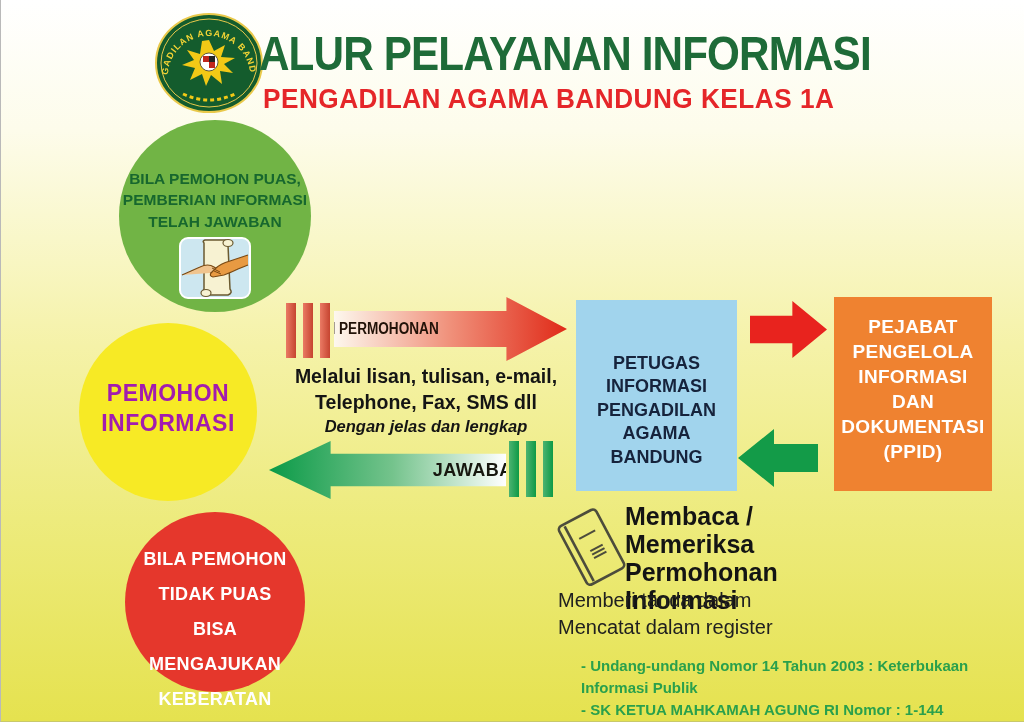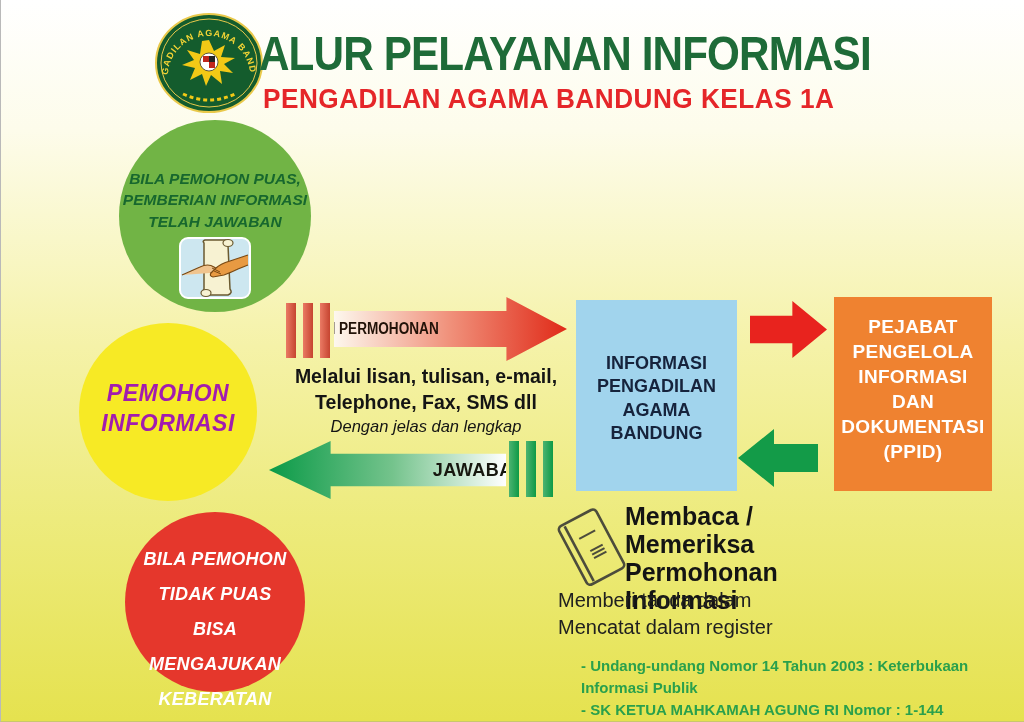--- a/index.html
+++ b/index.html
@@ -22,21 +22,21 @@
     color: #1e6b38; letter-spacing: -1px; white-space: nowrap;
     transform: scaleX(0.88); transform-origin: left center;
   }
   .subtitle {
     left: 262px; top: 84px; font-size: 27px; font-weight: bold;
     color: #e52629; letter-spacing: 0.5px; white-space: nowrap;
     transform: scaleX(0.97); transform-origin: left center;
   }
 
   
-  .circle { border-radius: 50%; text-align: center; font-style: italic; }
+  .circle { border-radius: 50%; text-align: center; }
   .circle-selesai {
     left: 118px; top: 120px; width: 192px; height: 192px;
     background: #71b445; color: #17672e; font-weight: bold;
     font-size: 15.5px; line-height: 1.38; padding-top: 48px;
   }
   .circle-selesai .handshake { margin-top: 5px; }
   .circle-pemohon {
     left: 78px; top: 323px; width: 178px; height: 178px;
     background: #f7ea25; color: #a21caf; font-weight: bold;
     font-size: 23px; line-height: 1.3; padding-top: 56px; letter-spacing: 0.5px;
@@ -94,21 +94,21 @@
   .box-ppid {
     left: 833px; top: 297px; width: 158px; height: 194px;
     background: #ef8230; color: #ffffff; font-weight: bold;
     font-size: 19px; line-height: 1.32; text-align: center; padding-top: 17px;
     letter-spacing: 0.3px;
   }
 
   
   .via-text { left: 288px; top: 364px; width: 274px; text-align: center; color: #141414; }
   .via-text .l1 { font-size: 19.5px; font-weight: bold; line-height: 1.32; }
-  .via-text .l3 { font-size: 16.5px; font-weight: normal; font-style: italic; margin-top: 2px; }
+  .via-text .l3 { font-size: 16.5px; font-weight: bold; font-style: italic; margin-top: 2px; }
 
   
   .doc-icon { left: 552px; top: 502px; width: 78px; height: 92px; }
   .membaca {
     left: 624px; top: 502px; width: 140px;
     font-size: 25px; font-weight: bold; color: #141414; line-height: 1.12;
   }
   .sub-notes { left: 557px; top: 587px; font-size: 20px; color: #202020; line-height: 1.35; }
 
   
@@ -185,20 +185,21 @@
   <div class="abs arrow-jawaban">
     <span class="lbl">JAWABAN</span>
   </div>
   <div class="abs bars bars-green">
       <span></span>
       <span></span>
       <span></span>
     </div>
 
   <div class="abs box-petugas">
+    <div>PETUGAS</div>
     <div>INFORMASI</div>
     <div>PENGADILAN</div>
     <div>AGAMA</div>
     <div>BANDUNG</div>
   </div>
 
   <div class="abs arrow-solid-red"></div>
   <div class="abs arrow-solid-green"></div>
 
   <div class="abs box-ppid">

